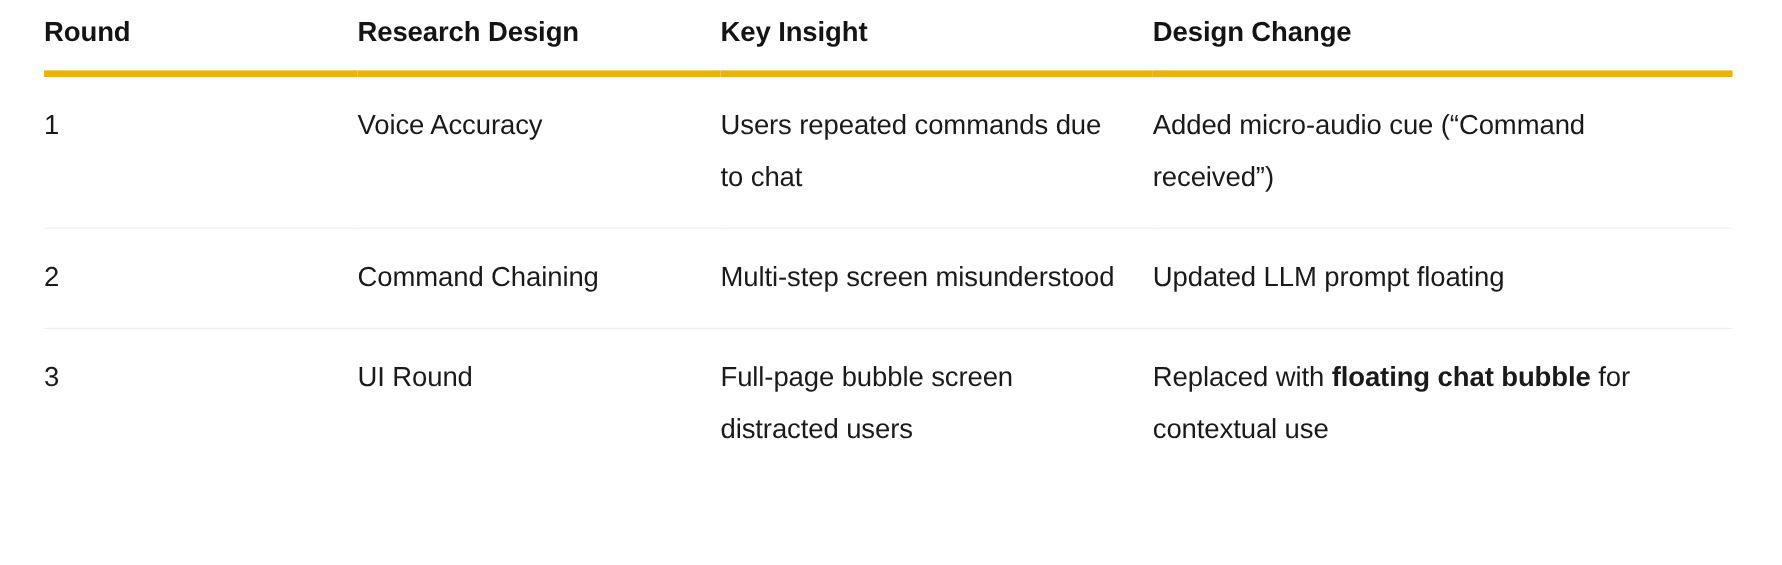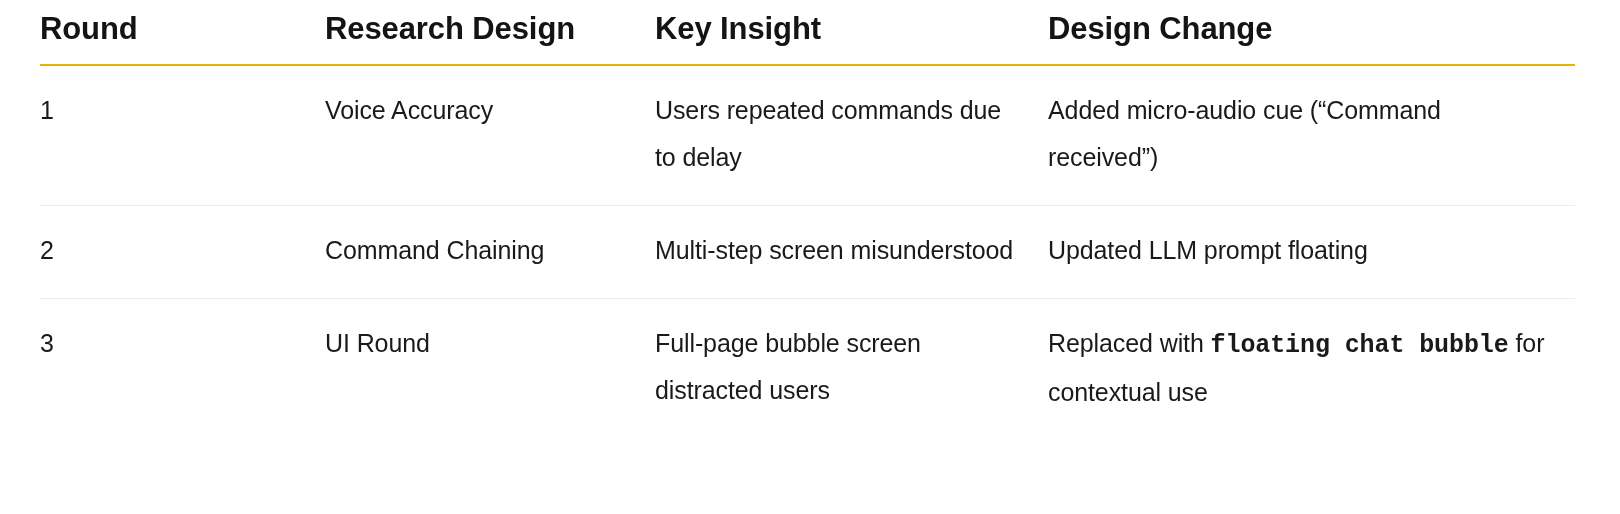--- a/index.html
+++ b/index.html
@@ -33,25 +33,25 @@
 
   table.research-table col.col-round        { width: 285px; }
   table.research-table col.col-focus        { width: 330px; }
   table.research-table col.col-insight      { width: 393px; }
   table.research-table col.col-design       { width: 527px; }
 
   thead th {
     text-align: left;
     vertical-align: bottom;
     font-weight: bold;
-    font-size: 31px;
+    font-size: 25px;
     line-height: 30px;
     color: #141414;
     padding: 14px 0 20px 0;
-    border-bottom: 2px solid #eab308;
+    border-bottom: 6px solid #eab308;
     letter-spacing: -0.1px;
   }
 
   tbody td {
     text-align: left;
     vertical-align: top;
     font-weight: normal;
     font-size: 25px;
     line-height: 47px;
     color: #1a1a1a;
@@ -63,21 +63,20 @@
   tbody tr:last-child td {
     border-bottom: none;
   }
 
   tbody td.cell-round {
     padding-right: 10px;
   }
 
   .strong-inline {
     font-weight: bold;
-    font-family: Liberation Mono, monospace;
   }
 </style>
 </head>
 <body>
 
 <div class="table-wrap">
   <table class="research-table">
     <colgroup>
       <col class="col-round">
       <col class="col-focus">
@@ -90,21 +89,21 @@
         <th>Research Design</th>
         <th>Key Insight</th>
         <th>Design Change</th>
       </tr>
     </thead>
     <tbody>
 
       <tr>
         <td class="cell-round">1</td>
         <td>Voice Accuracy</td>
-        <td>Users repeated commands due to delay</td>
+        <td>Users repeated commands due to chat</td>
         <td><span>Added micro-audio cue (“Command received”)</span><span class="strong-inline"></span><span></span></td>
       </tr>
 
       <tr>
         <td class="cell-round">2</td>
         <td>Command Chaining</td>
         <td>Multi-step screen misunderstood</td>
         <td><span>Updated LLM prompt floating</span><span class="strong-inline"></span><span></span></td>
       </tr>
 

